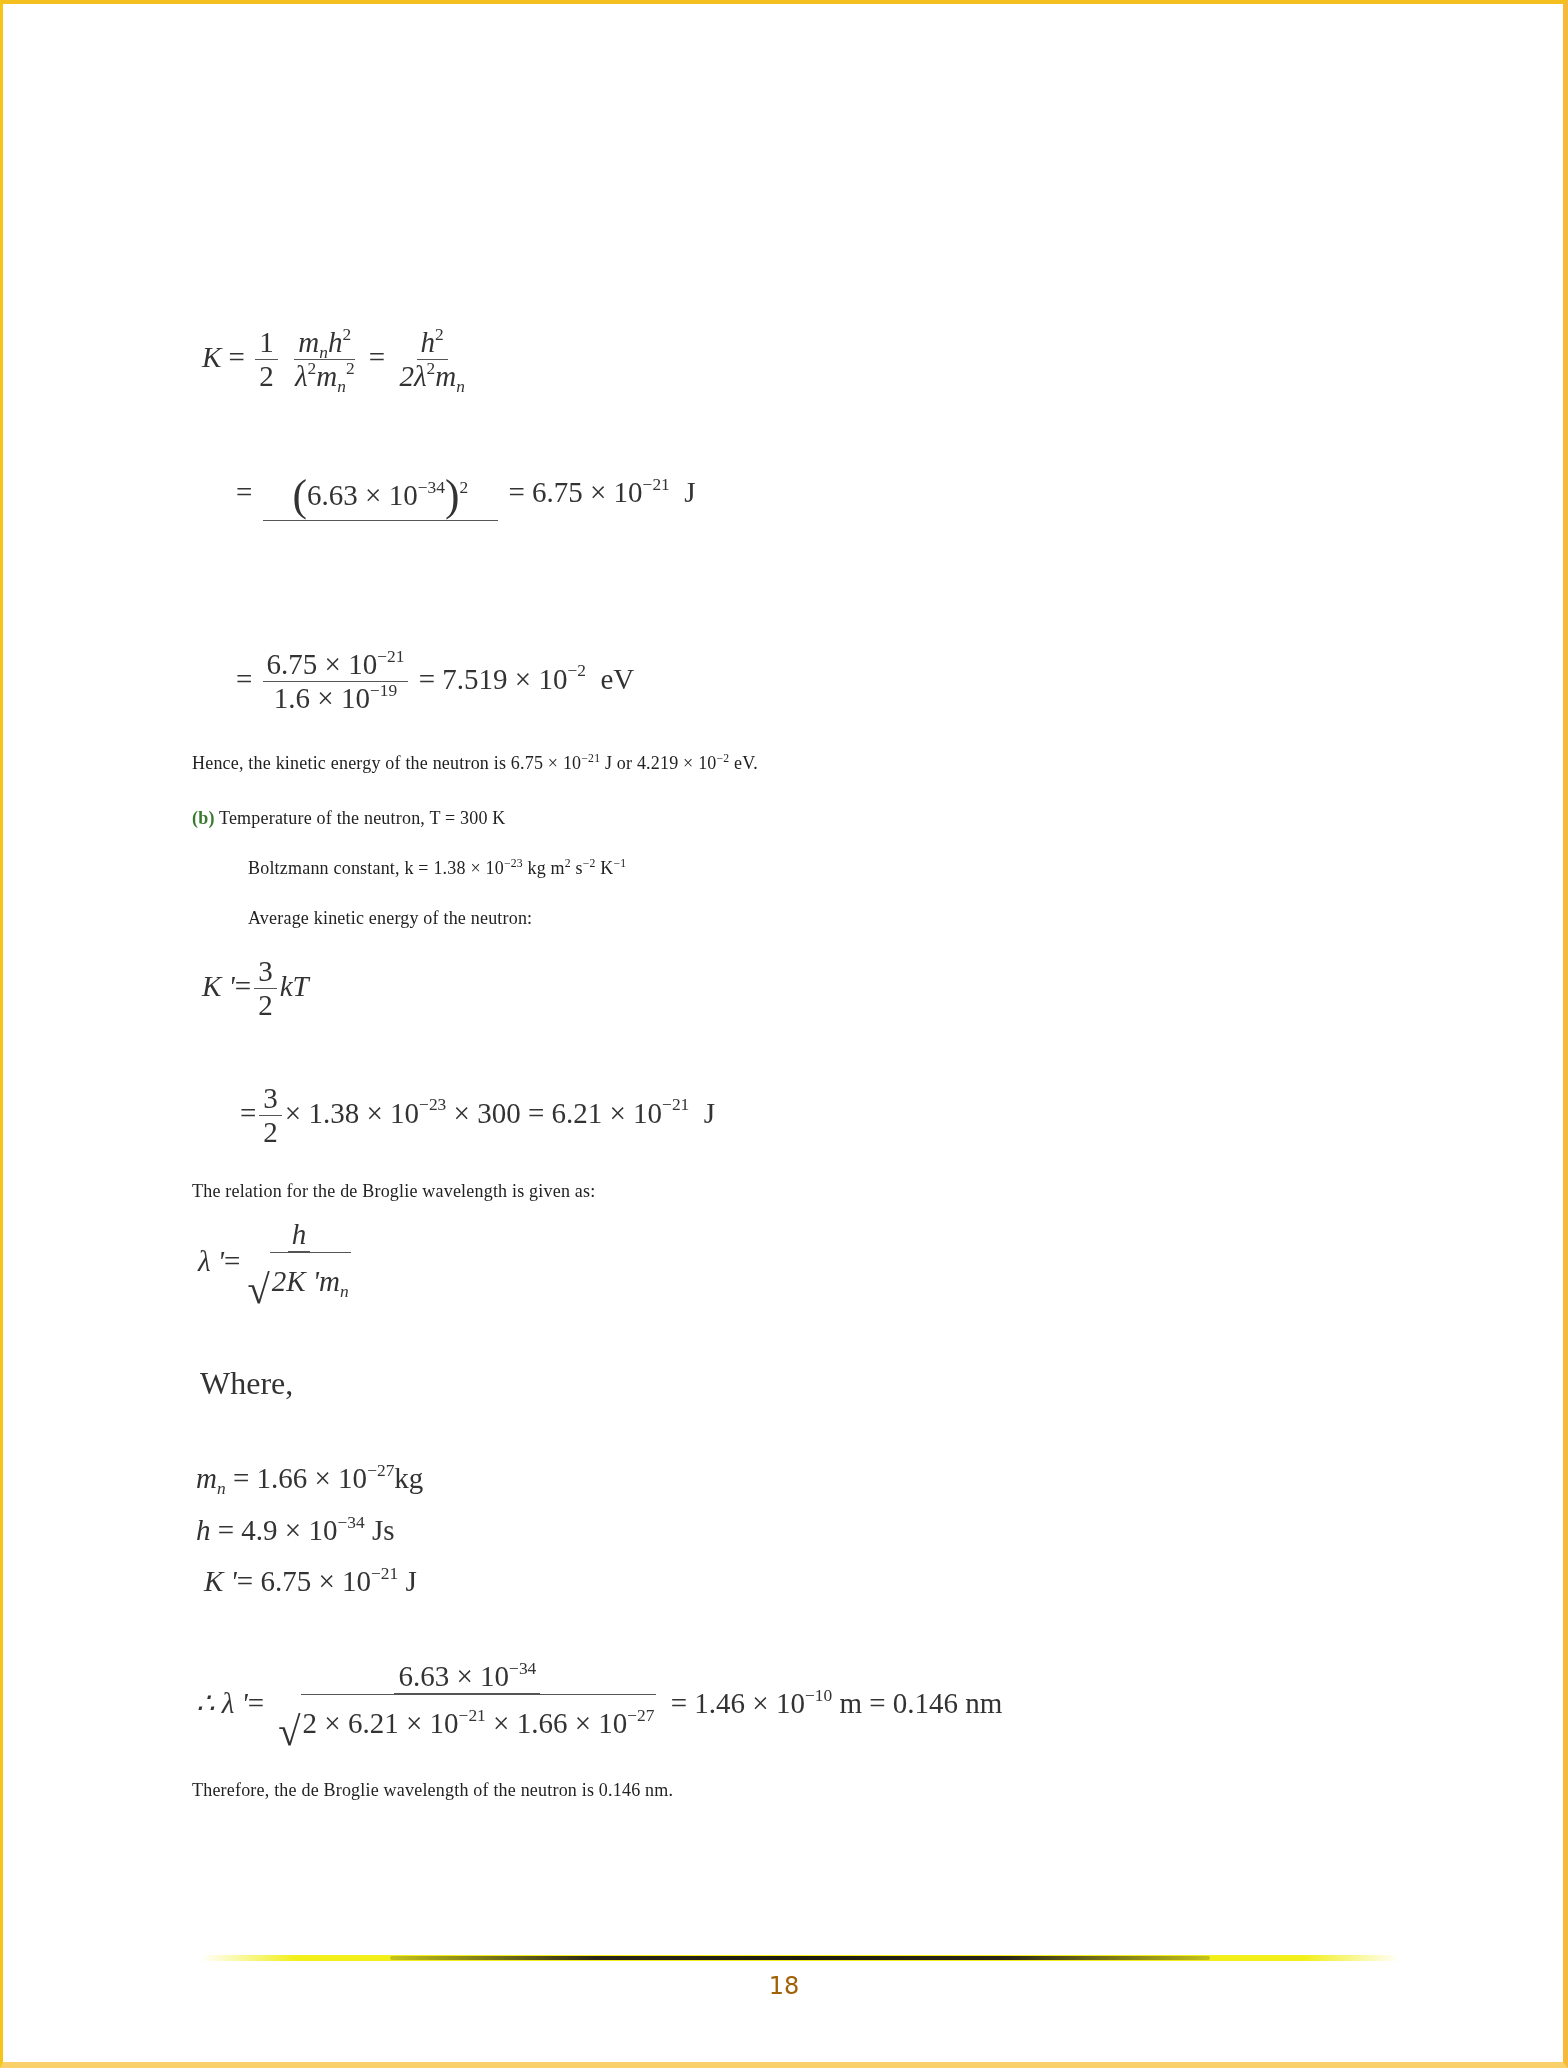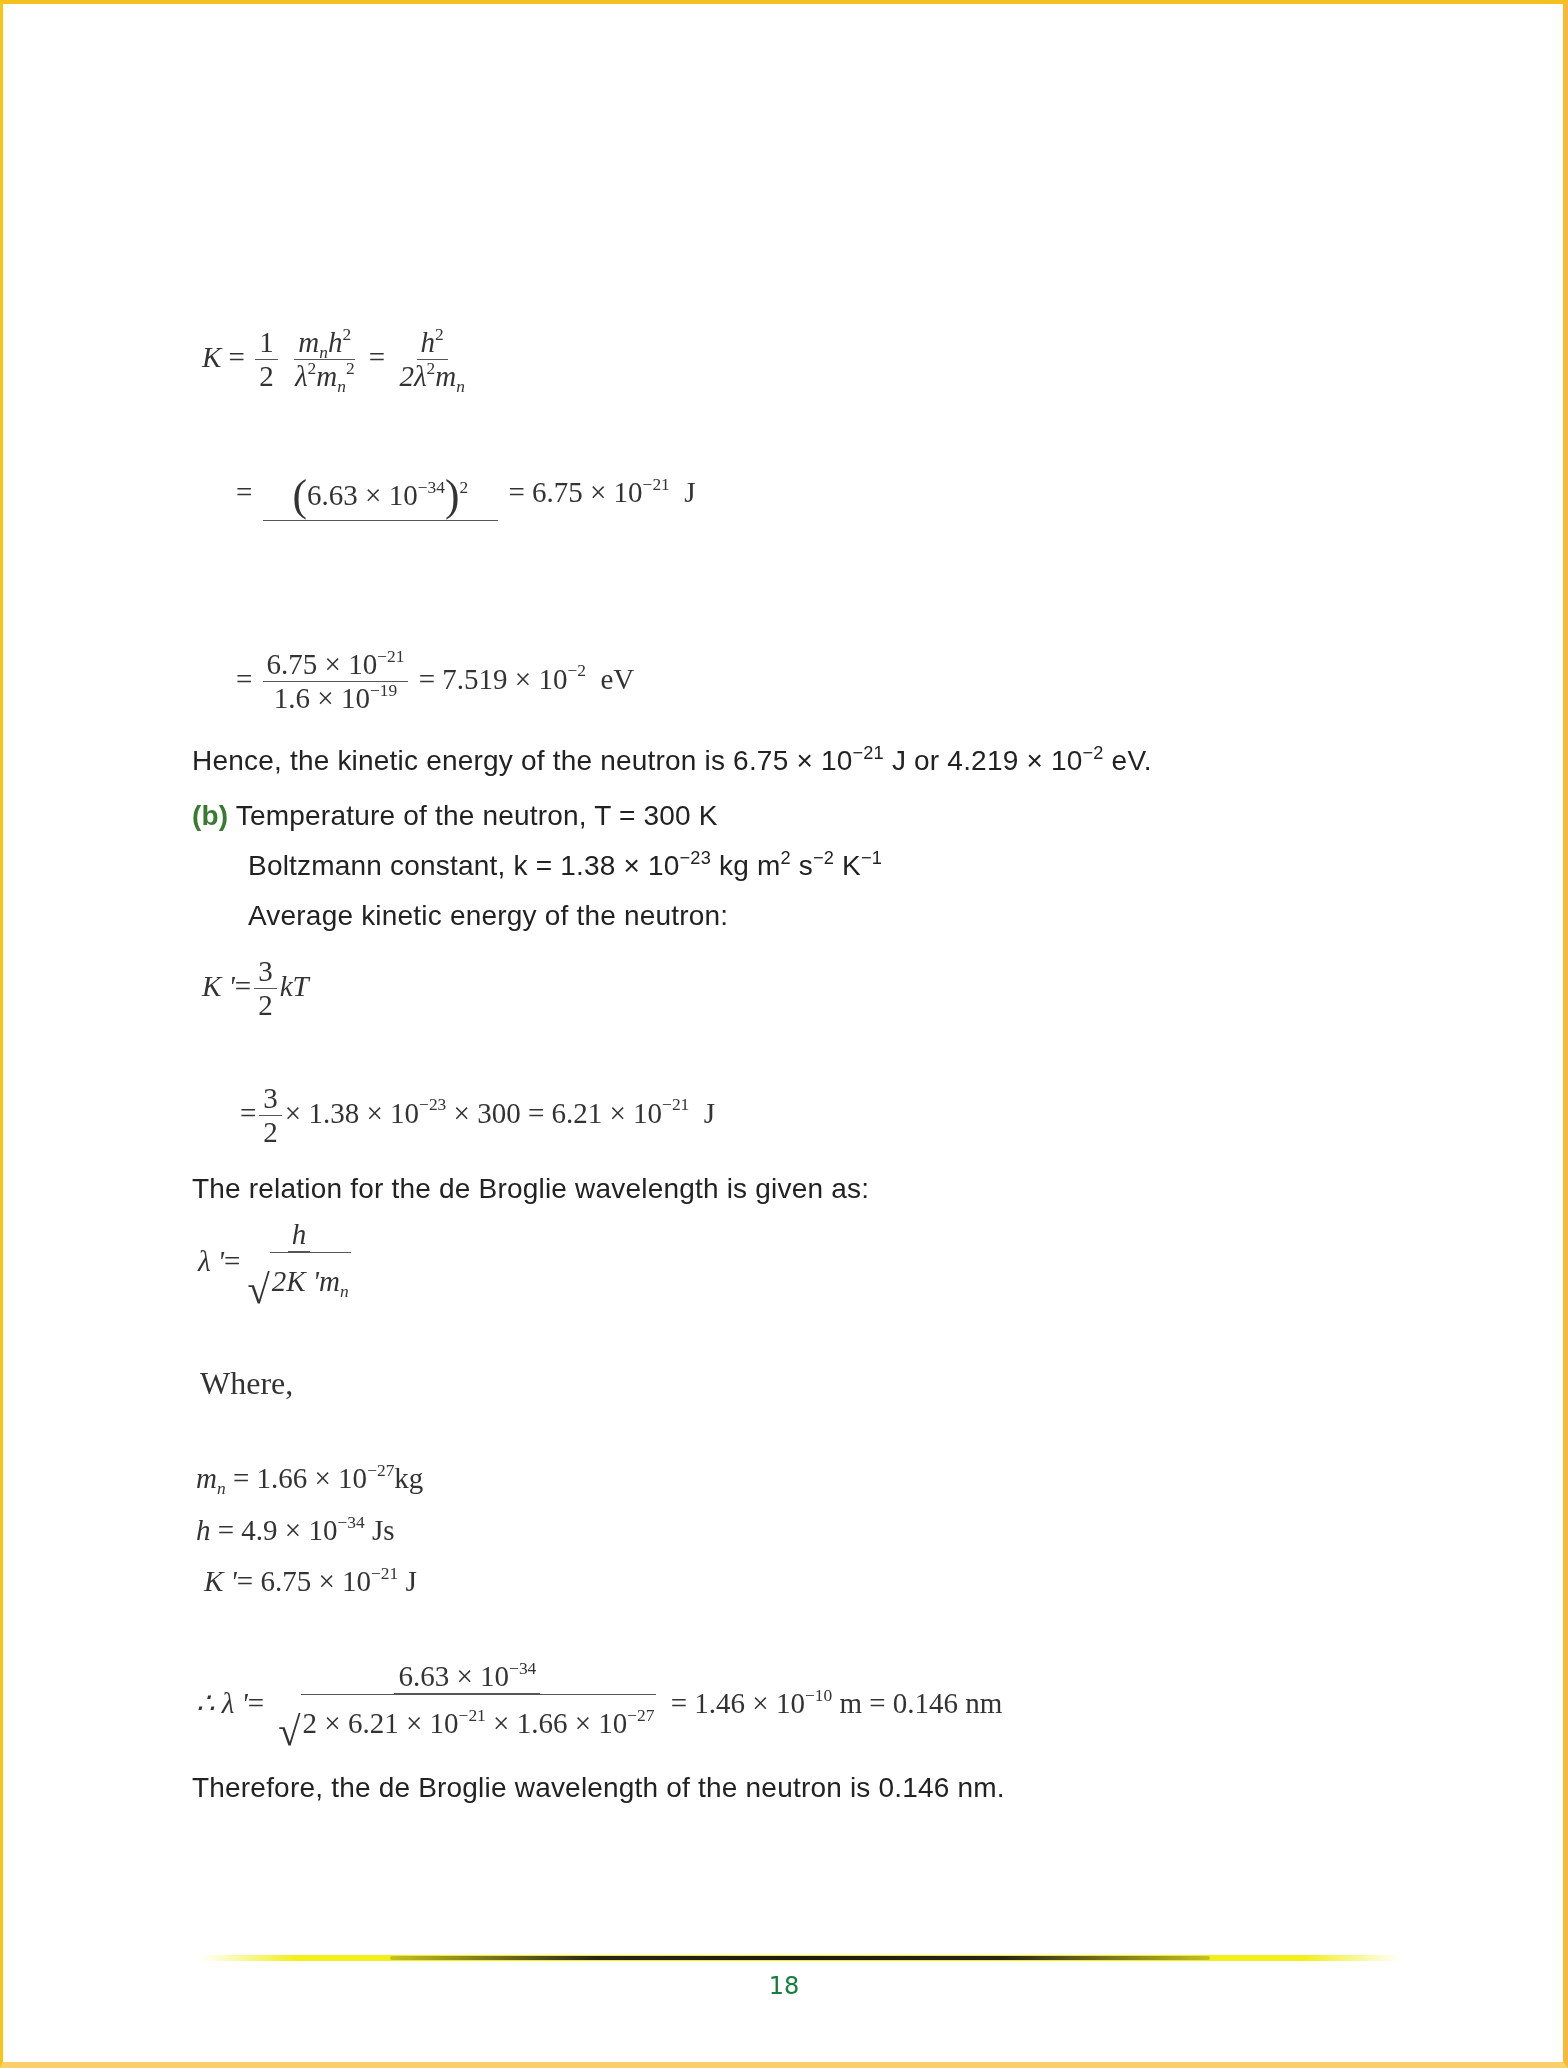--- a/index.html
+++ b/index.html
@@ -2,38 +2,38 @@
 <html><head>
 <meta charset="utf-8">
 <style>
   html, body { margin:0; padding:0; }
   body { width:1568px; height:2068px; background:#ffffff; position:relative; overflow:hidden; }
   .page-border { position:absolute; left:0; top:0; width:1568px; height:2068px; box-sizing:border-box;
     border-left:3px solid #f5c518; border-top:4px solid #f4c020; border-right:5px solid #f6b93a; border-bottom:6px solid #f8cf68; }
   .abs { position:absolute; }
   .math { font-family:"Liberation Serif","DejaVu Serif",serif; color:#333; font-size:29px; white-space:nowrap; }
   .math i { font-style:italic; }
-  .txt { font-family:Liberation Sans, sans-serif; color:#222; font-size:28px; white-space:nowrap; letter-spacing:0.2px; }
+  .txt { font-family:Liberation Serif, serif; color:#222; font-size:18px; white-space:nowrap; letter-spacing:0.2px;margin-top:8px; }
   .frac { display:inline-flex; flex-direction:column; align-items:center; vertical-align:middle; margin:0 3px; }
   .frac .num { padding:0 4px; border-bottom:1.6px solid #555; line-height:1.15; }
   .frac .den { padding:0 4px; line-height:1.15; }
   sup { font-size:0.6em; vertical-align:0.7em; line-height:0; }
   sub { font-size:0.6em; vertical-align:-0.35em; line-height:0; }
   .txt sup { font-size:0.65em; vertical-align:0.6em; }
   .big-paren { font-size:1.5em; vertical-align:-0.12em; font-weight:100; }
   .sqrt { display:inline-flex; align-items:flex-end; }
   .sqrt .rad { font-size:1.4em; line-height:1; }
   .sqrt .under { border-top:1.6px solid #555; padding:12px 2px; }
   .label-b { color:#3a7a30; font-weight:bold; }
   .footer-rule { position:absolute; left:200px; top:1955px; width:1200px; height:6px;
     background:linear-gradient(to right, rgba(255,255,0,0) 0%, #f2ef1a 8%, #f2ef1a 92%, rgba(255,255,0,0) 100%); }
   .footer-rule-dark { position:absolute; left:390px; top:1956px; width:820px; height:4px;
     background:linear-gradient(to right, rgba(20,20,30,0.2) 0%, #2a2418 25%, #1f1a10 50%, #2a2418 75%, rgba(20,20,30,0.2) 100%); border-radius:2px; }
   .page-num { position:absolute; left:0; width:1568px; top:1972px; text-align:center;
-    font-family:"DejaVu Sans","Liberation Sans",sans-serif; font-size:24px; color:#15803d; }
+    font-family:"DejaVu Sans","Liberation Sans",sans-serif; font-size:24px; color:#a16207; }
 </style>
 </head>
 <body>
 
 <div class="page-border"></div>
 
 <div class="abs math" style="left:202px; top:326px;">
   <i>K</i>
   <span>=</span>
   <span class="frac">

